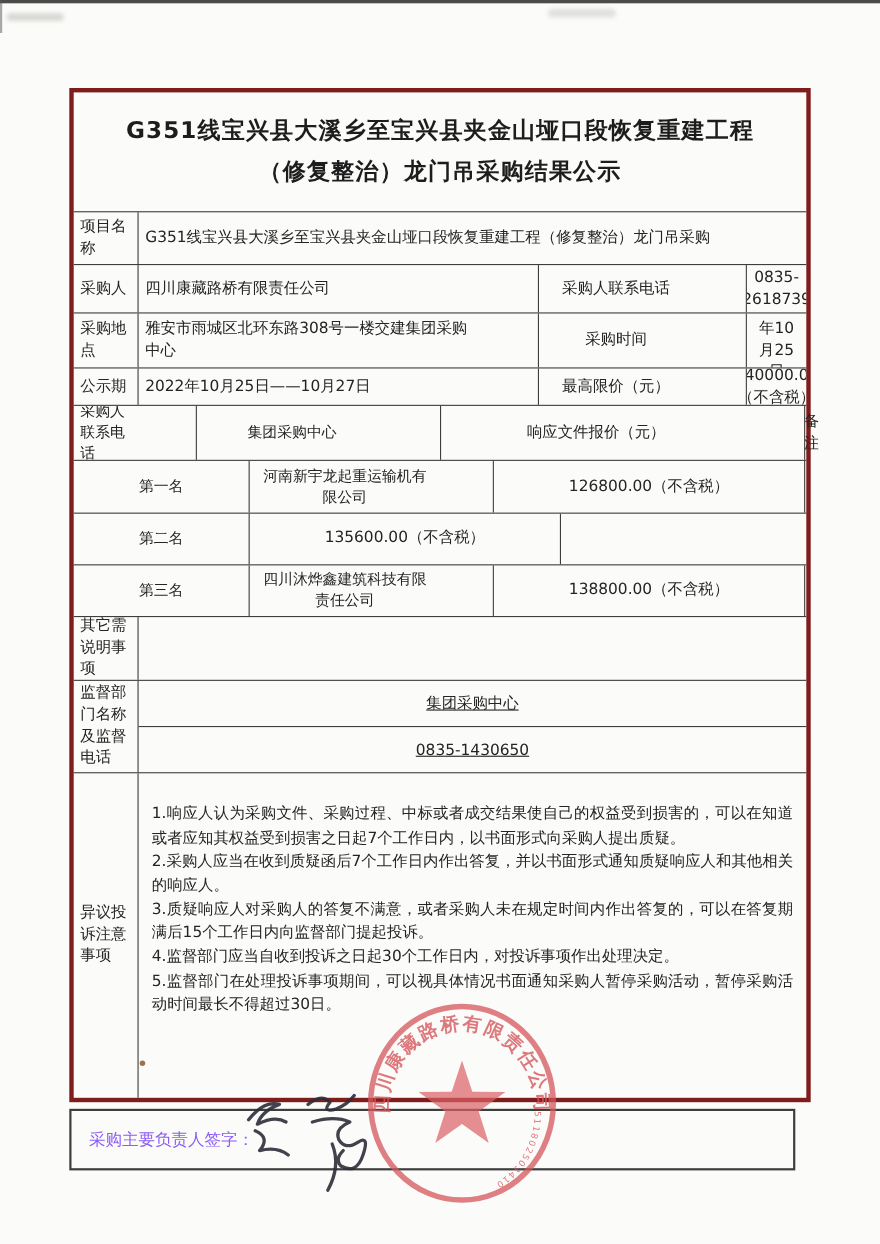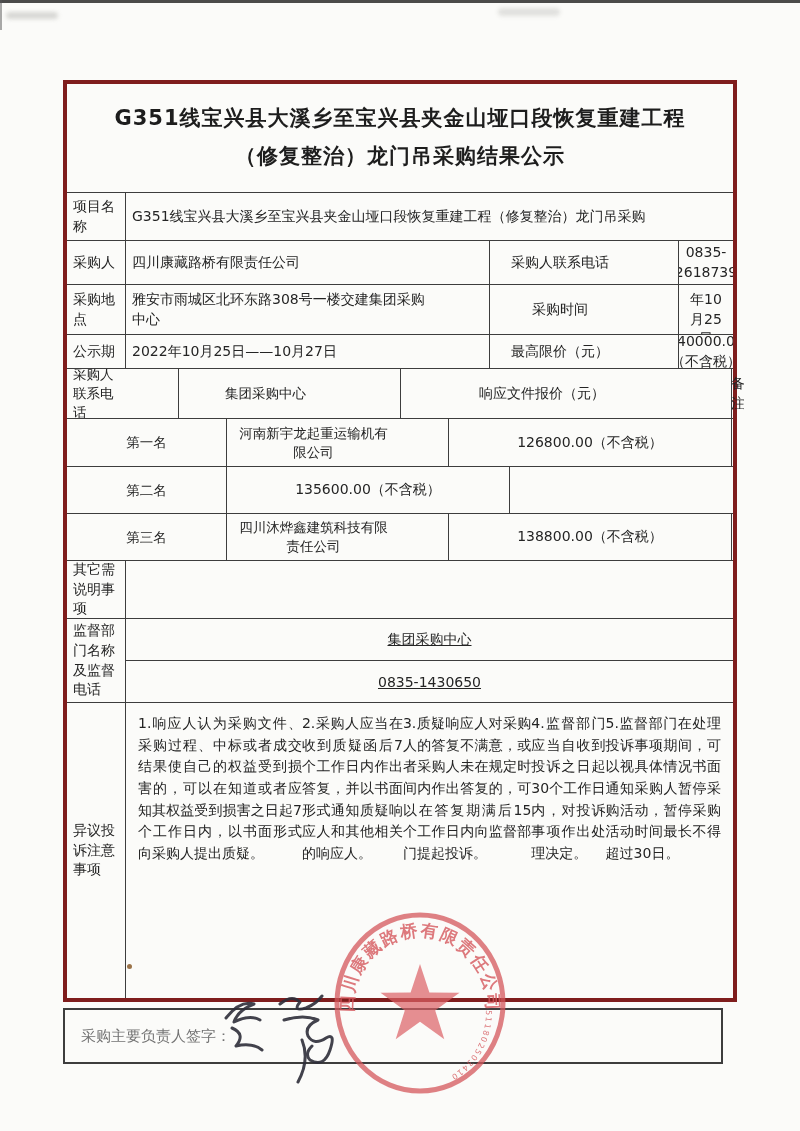--- a/index.html
+++ b/index.html
@@ -51,27 +51,27 @@
 
   .c-rank  { width:63px;  flex:none; font-size:13.5px; }
   .c-name  { width:174px; flex:none; font-size:13.5px; }
   .c-price { width:283px; flex:none; }
   .c-note  { flex:1; }
 
   .sup-right { flex:1; display:flex; flex-direction:column; border-left:1px solid #3d3d3d; }
   .sup-sub { flex:1; display:flex; align-items:center; justify-content:center; font-size:14px;text-decoration:underline; }
   .sup-sub + .sup-sub { border-top:1px solid #3d3d3d; }
 
-  .obj-content { flex:1; border-left:1px solid #3d3d3d; display:flex; flex-direction:row; justify-content:center; padding:10px 12px 56px 12px; }
+  .obj-content { flex:1; border-left:1px solid #3d3d3d; display:flex; flex-direction:column; justify-content:center; padding:10px 12px 56px 12px; }
   .obj-item { font-size:14px; line-height:1.55; color:#242424; text-align:justify; }
 
   .sign-box {
     position:absolute; left:63px; top:1008px; width:660px; height:56px;
     border:2px solid #3d3d3d; display:flex; align-items:center; padding-left:16px;
-    font-size:15px; color:#737373;
+    font-size:15px; color:#8b5cf6;
   }
   .dot-mark { position:absolute; left:127px; top:964px; width:5px; height:5px; border-radius:50%; background:#8a5a2a; opacity:.85; }
 
   .stamp-svg { position:absolute; left:328px; top:906px; width:184px; height:194px; pointer-events:none; opacity:.88; }
   .sign-svg  { position:absolute; left:218px; top:988px; width:150px; height:98px; pointer-events:none; }
 </style>
 </head>
 <body>
 
 <div class="page">

